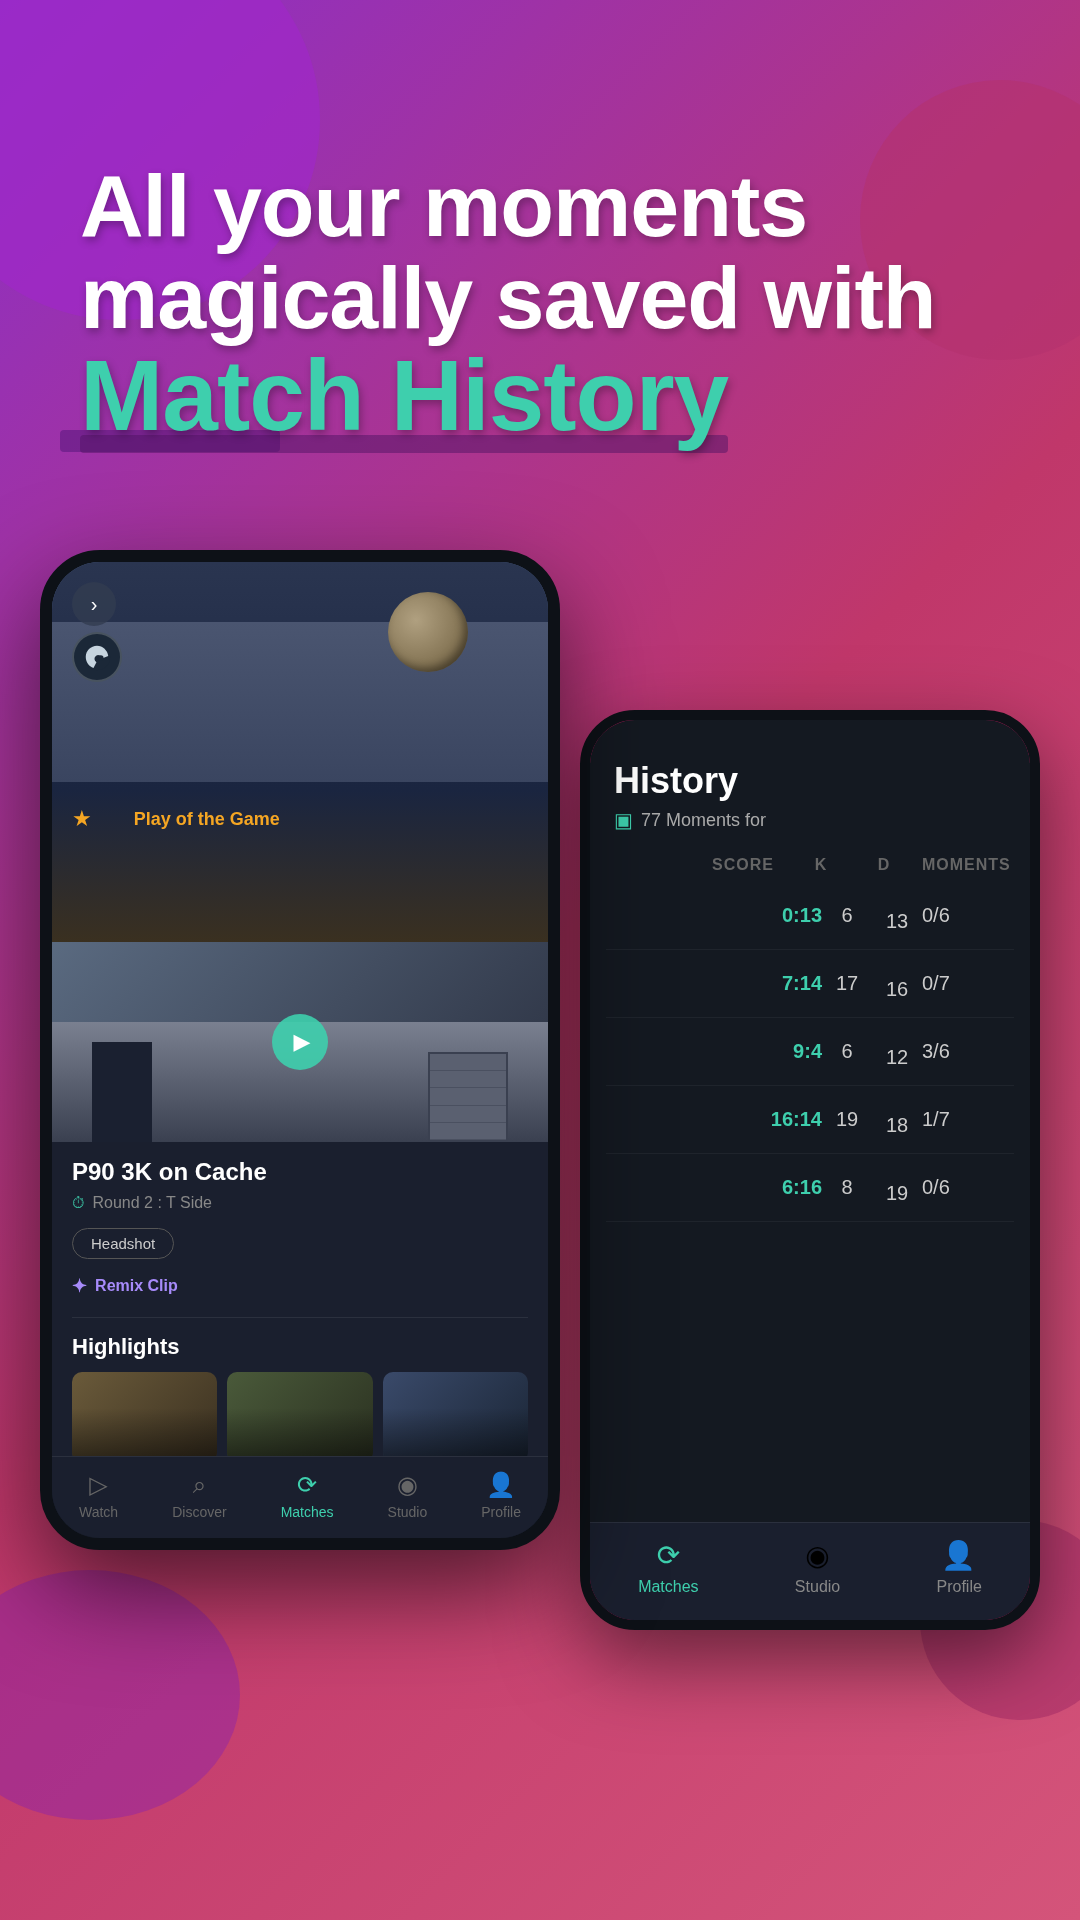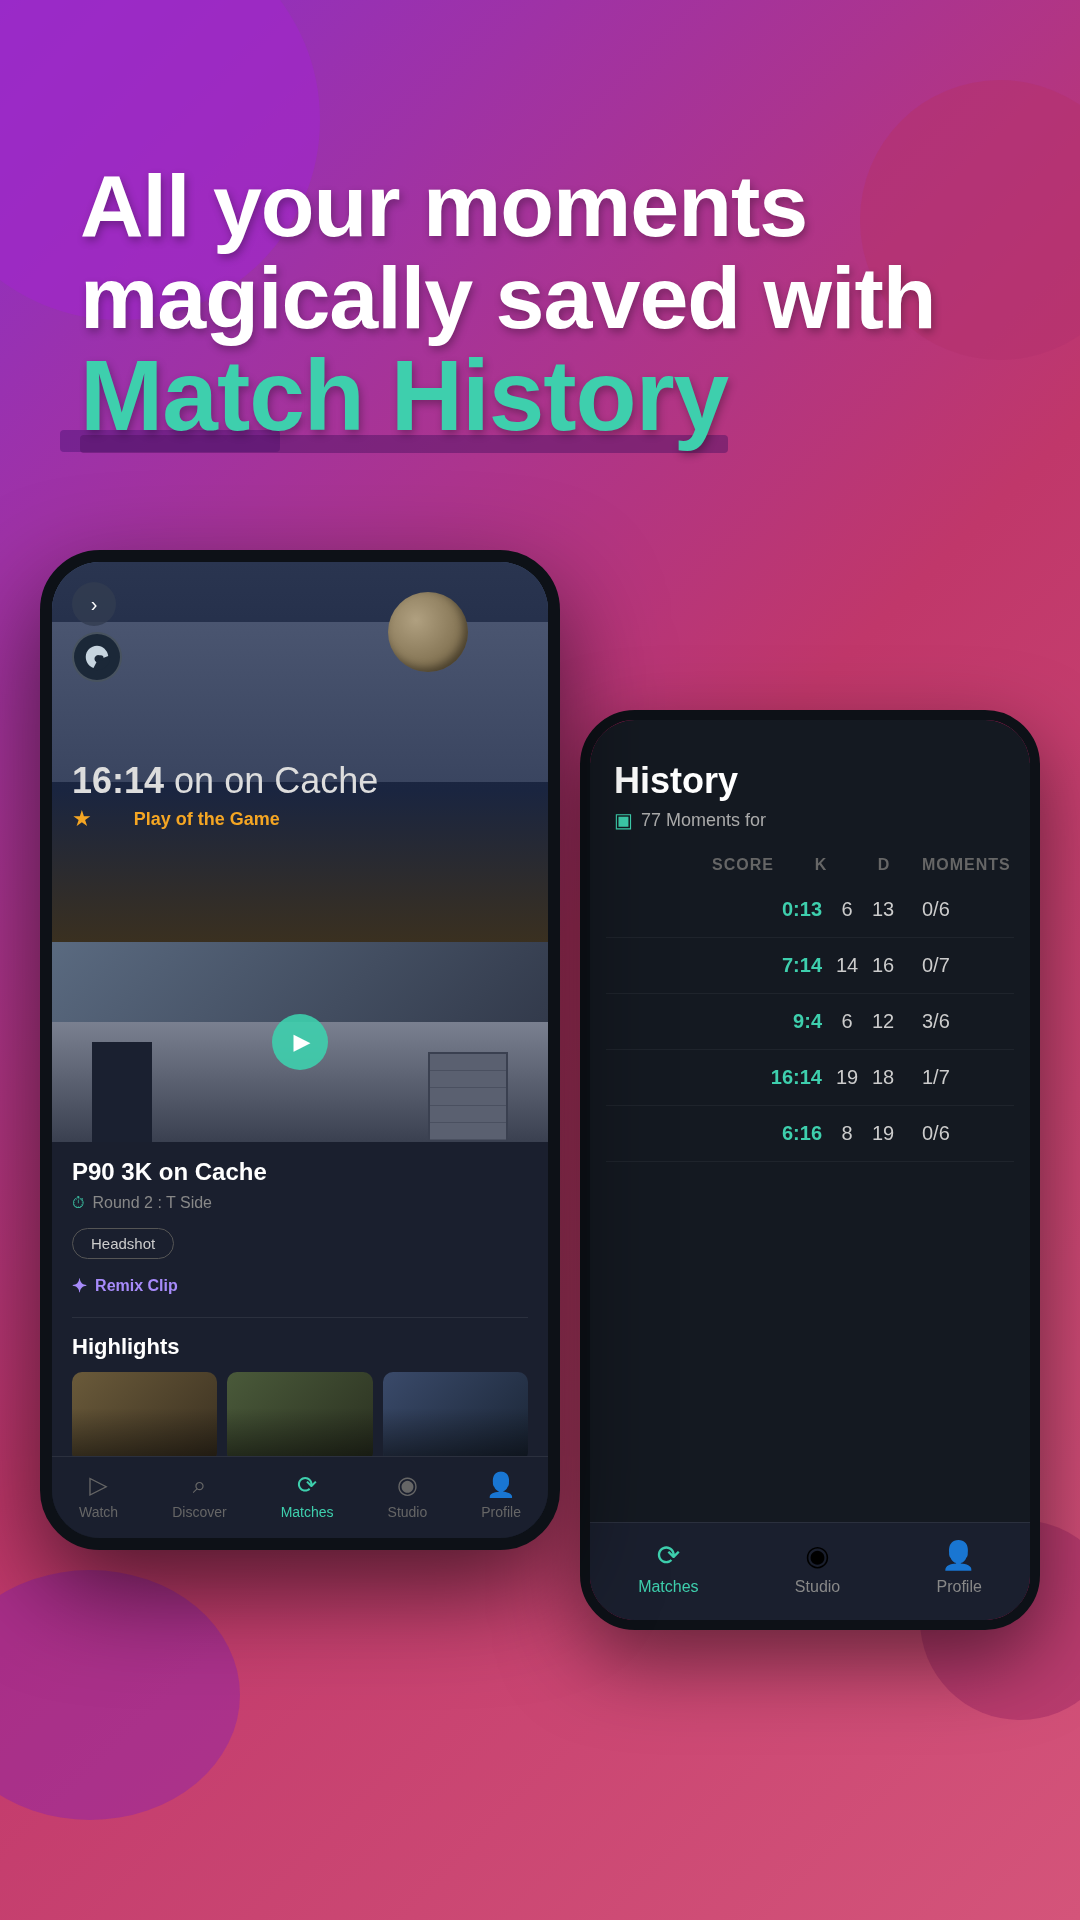--- a/index.html
+++ b/index.html
@@ -179,21 +179,22 @@
     .history-row-k {
       font-size: 20px;
       color: #ccc;
       width: 50px;
       text-align: center;
     }
     .history-row-d {
       font-size: 20px;
       color: #ccc;
       width: 50px;
-      text-align: left;
+      text-align: center;
+      margin-top: 12px;
     }
     .history-row-moments {
       font-size: 20px;
       color: #ccc;
       width: 80px;
       text-align: left;
     }
 
     .back-phone-nav {
       display: flex;
@@ -568,21 +569,21 @@
         </div>
 
         <div class="history-row">
           <div class="history-row-score">0:13</div>
           <div class="history-row-k">6</div>
           <div class="history-row-d">13</div>
           <div class="history-row-moments">0/6</div>
         </div>
         <div class="history-row">
           <div class="history-row-score">7:14</div>
-          <div class="history-row-k">14</div>
+          <div class="history-row-k">17</div>
           <div class="history-row-d">16</div>
           <div class="history-row-moments">0/7</div>
         </div>
         <div class="history-row">
           <div class="history-row-score">9:4</div>
           <div class="history-row-k">6</div>
           <div class="history-row-d">12</div>
           <div class="history-row-moments">3/6</div>
         </div>
         <div class="history-row">
@@ -631,21 +632,20 @@
 
         <div class="front-steam-btn">
           <svg class="steam-icon" viewBox="0 0 32 32" fill="none" xmlns="http://www.w3.org/2000/svg">
             <circle cx="16" cy="16" r="14" fill="#1b2838"></circle>
             <path d="M16 4C9.37 4 4 9.37 4 16c0 5.39 3.38 10 8.26 11.82l3.14-6.27a4 4 0 115.86-3.97l6.72-2.74C27.44 9.25 22.15 4 16 4z" fill="#c6d4df"></path>
             <circle cx="20" cy="17" r="3" fill="#1b2838"></circle>
           </svg>
         </div>
 
         <div class="front-match-info">
-          <div class="front-match-time"><span style="font-weight: 800;">16:14</span><span> </span><span style="font-weight: 400; color: rgb(221, 221, 221);">on on Cache</span></div>
           <div class="front-match-badge">
             <span class="badge-star">★</span>
             <span class="badge-text">Play of the Game</span>
           </div>
         </div>
       </div>
 
       <div class="front-video2">
         <div class="scene2-bg"></div>
         <div class="scene2-wall">

